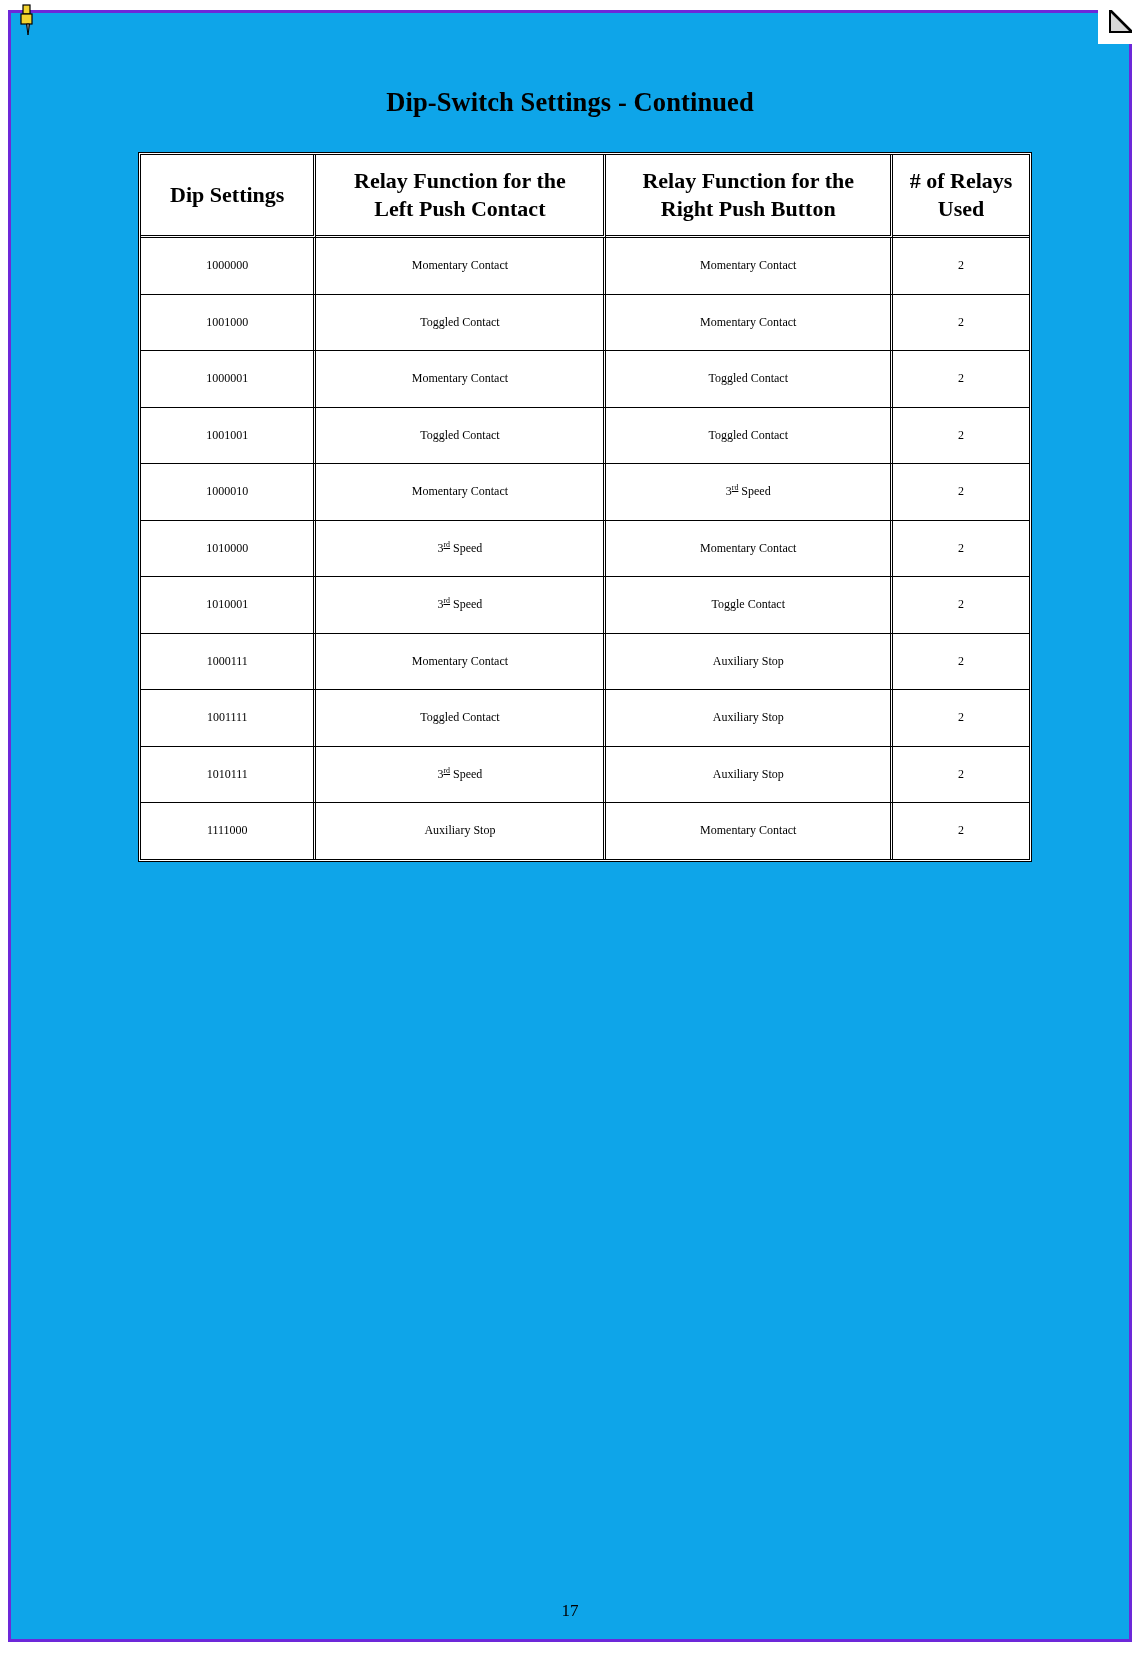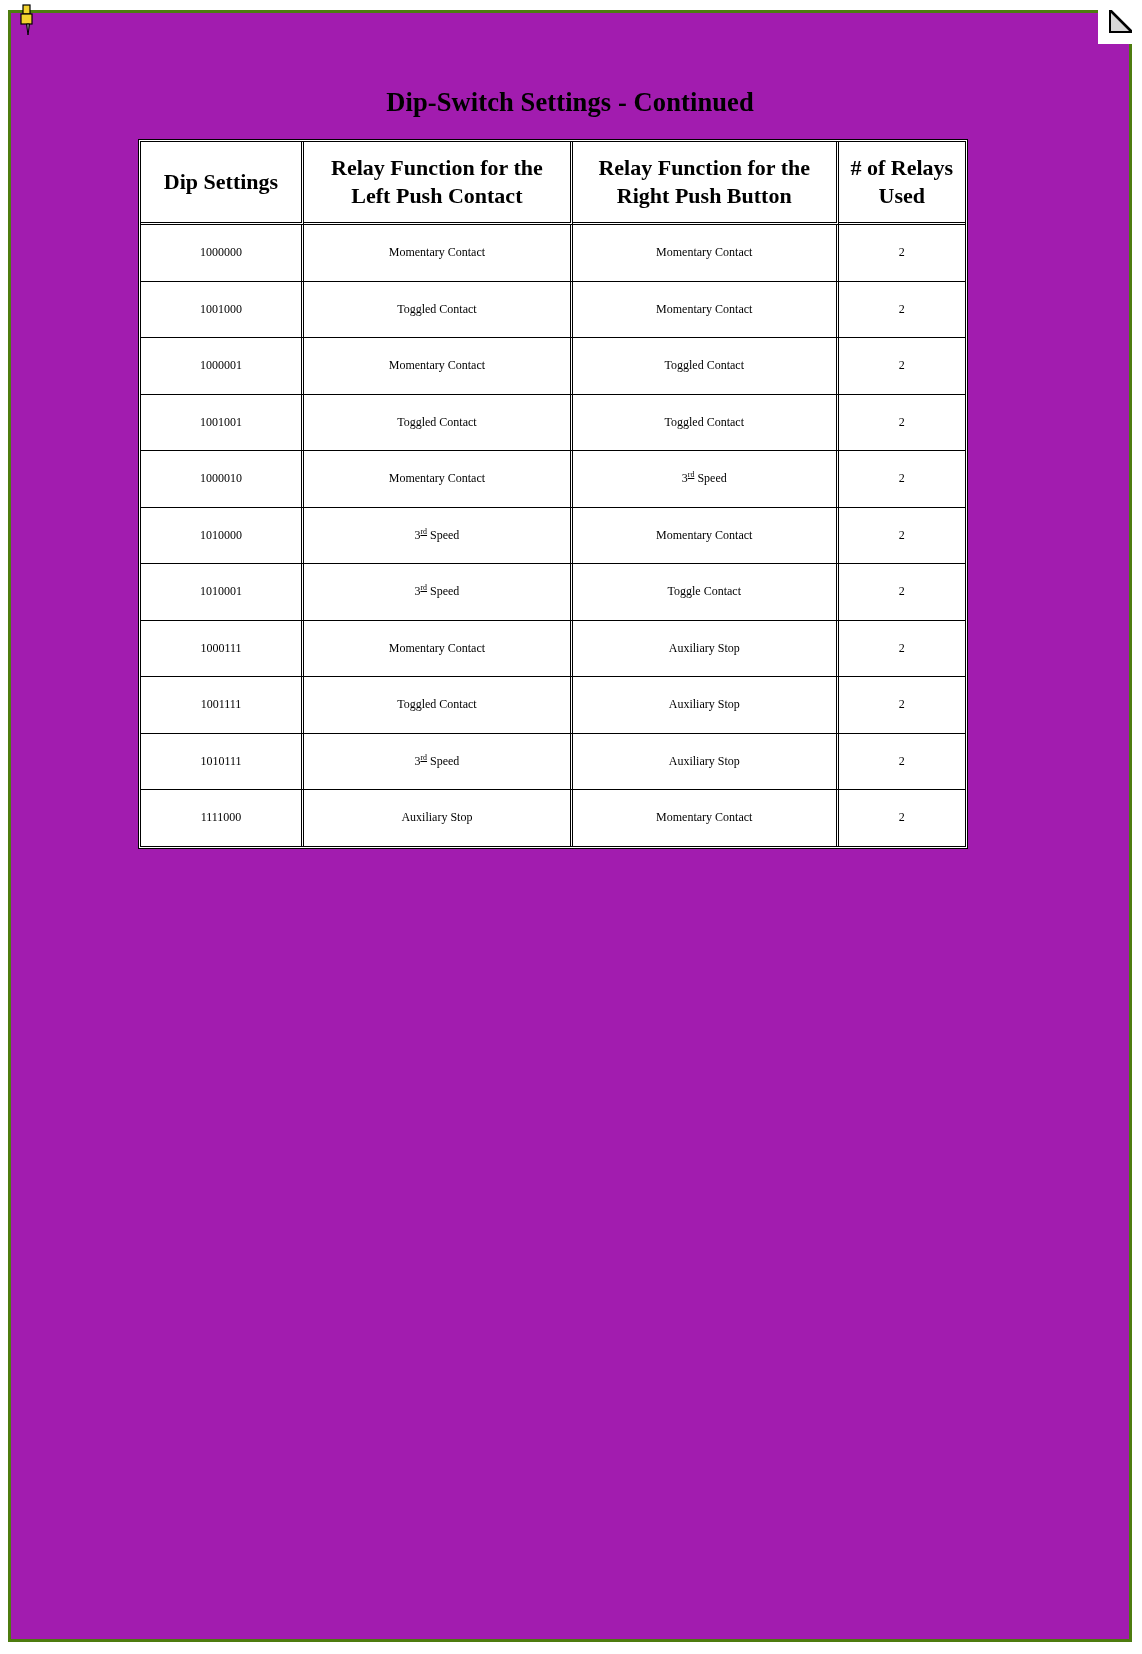--- a/index.html
+++ b/index.html
@@ -17,23 +17,23 @@
     overflow: hidden;
   }
 
   
   #page-frame {
     position: absolute;
     left: 8px;
     top: 10px;
     width: 1124px;
     height: 1632px;
-    border: 3px solid #4d7c0f;
+    border: 3px solid #6d28d9;
     box-sizing: border-box;
-    background: #a21caf;
+    background: #0ea5e9;
   }
 
   
   #fold-corner {
     position: absolute;
     top: -3px;
     right: -3px;
     width: 34px;
     height: 34px;
     background: #ffffff;
@@ -71,22 +71,22 @@
     text-align: center;
     font-size: 26.5px;
     font-weight: bold;
     letter-spacing: 0.1px;
   }
 
   
   #settings-table-wrap {
     position: absolute;
     left: 127px;
-    top: 126px;
-    width: 830px;
+    top: 139px;
+    width: 894px;
   }
   table.settings-table {
     width: 100%;
     border-collapse: separate;
     border-spacing: 0;
     border: 3px double #000000;
     background: #ffffff;
   }
   table.settings-table th,
   table.settings-table td {
@@ -256,15 +256,16 @@
             <tr>
               <td><span>1111000</span></td>
               <td><span>Auxiliary Stop</span></td>
               <td><span>Momentary Contact</span></td>
               <td><span>2</span></td>
             </tr>
           </tbody>
       </table>
     </div>
 
+    <div id="page-number">17</div>
 
   </div>
 </div>
 
 </body></html>

